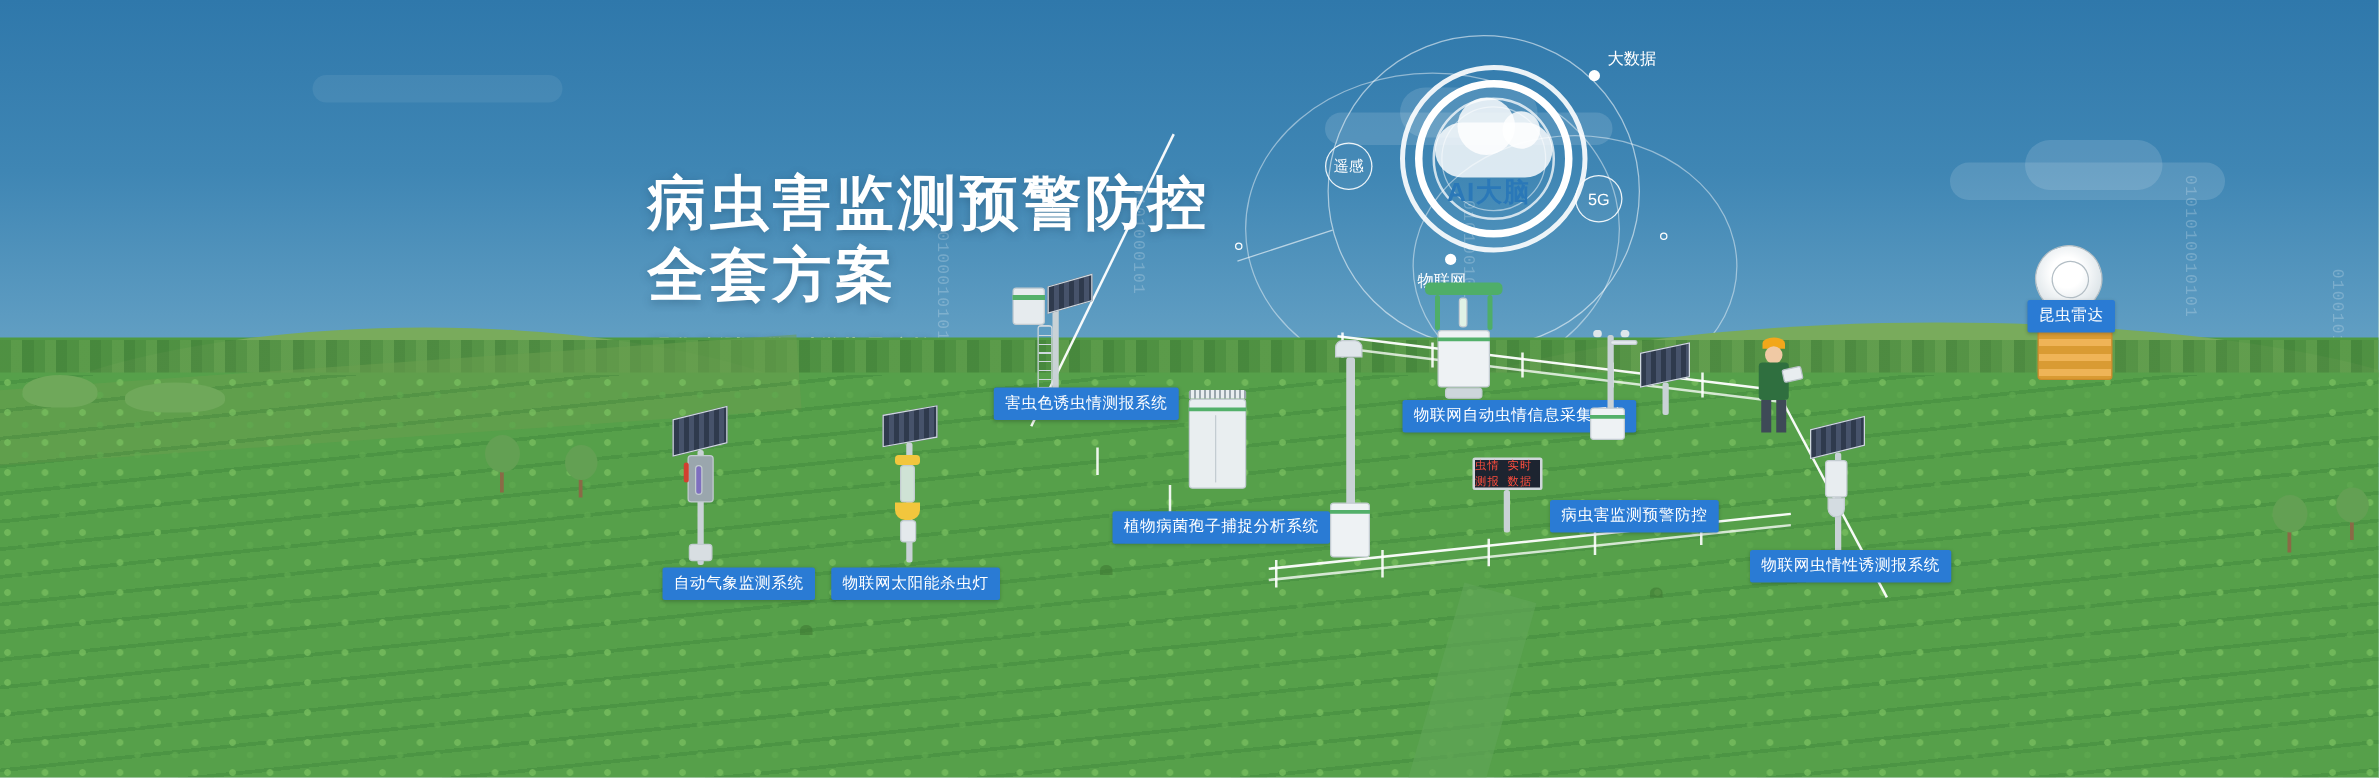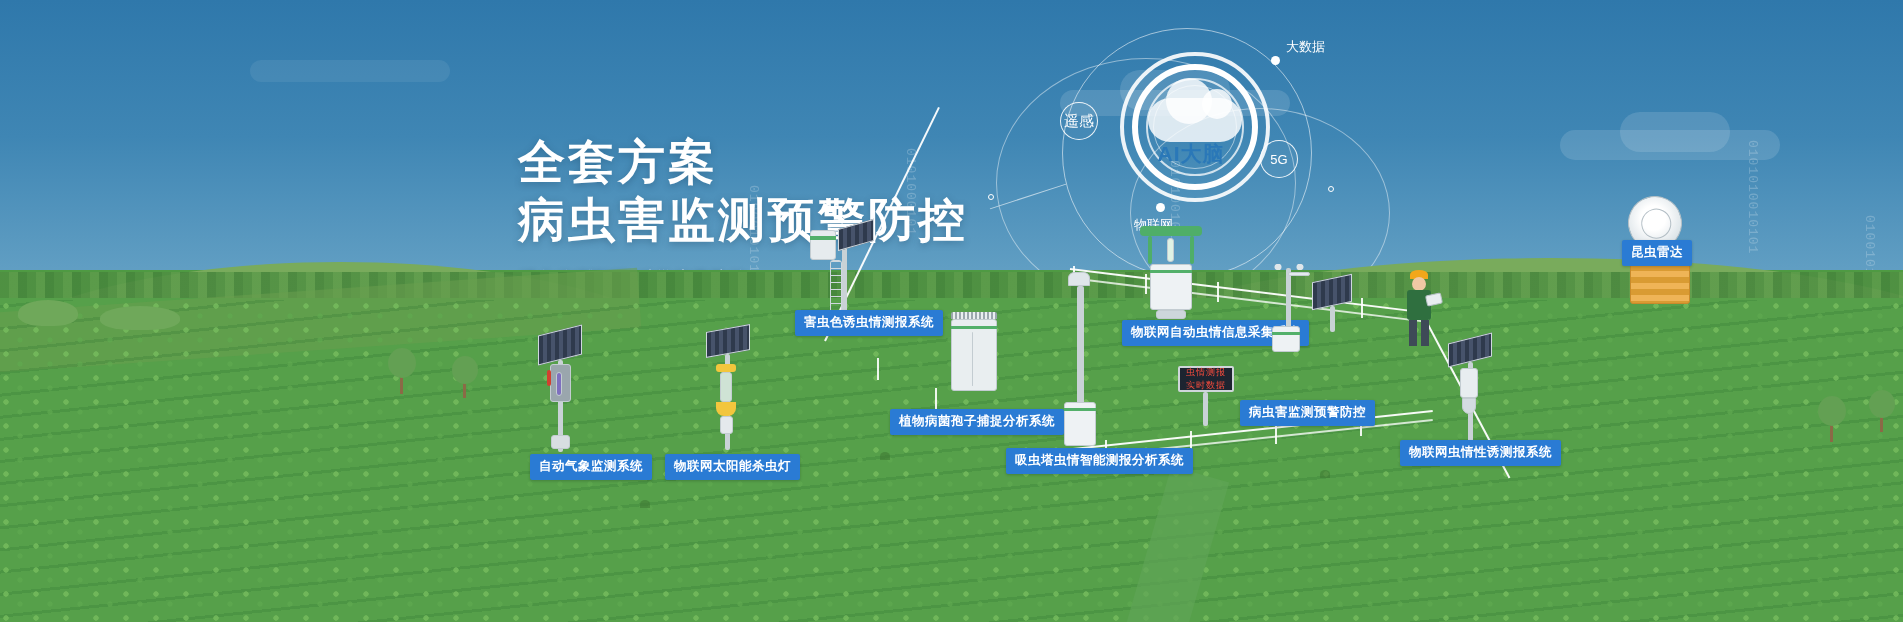--- a/index.html
+++ b/index.html
@@ -94,21 +94,21 @@
   }
 
   .node-badge {
     position: absolute;
     border: 1px solid rgba(255,255,255,0.9);
     border-radius: 50%;
     color: #fff;
     display: flex; align-items: center; justify-content: center;
     background: rgba(255,255,255,0.04);
   }
-  #badge-remote { left: -30px; top: 64px; width: 38px; height: 38px; font-size: 15px; }
+  #badge-remote { left: -30px; top: 76px; width: 38px; height: 38px; font-size: 12px; }
   #badge-5g     { left: 170px; top: 102px; width: 38px; height: 38px; font-size: 13px; }
 
   .node-dot {
     position: absolute; width: 9px; height: 9px; border-radius: 50%;
     background: #fff;
   }
   .node-text {
     position: absolute; color: #ffffff; font-size: 13px; white-space: nowrap;
     font-weight: normal;
   }
@@ -165,21 +165,21 @@
   }
   .fence-line { position: absolute; background: rgba(255,255,255,0.95); height: 2px; }
   .fence-post { position: absolute; background: rgba(255,255,255,0.9); width: 2px; }
 
   
   .dev-label {
     position: absolute;
     background: #2a7bd4;
     color: #ffffff;
     font-size: 12.5px;
-    font-weight: bold;
+    font-weight: normal;
     padding: 4px 9px 5px 9px;
     border-radius: 2px;
     white-space: nowrap;
     letter-spacing: .5px;
     box-shadow: 0 1px 3px rgba(0,0,0,0.2);
   }
   .dev-label.radar { background: #2a7bd4; }
 
   
   .device { position: absolute; }
@@ -242,22 +242,22 @@
   <div class="cloud" style="left:1620px; top:112px; width:110px; height:40px; border-radius:40px;"></div>
   <div class="cloud" style="left:250px; top:60px; width:200px; height:22px; opacity:.55;"></div>
 
   <div class="binary" style="left:746px; top:185px;">01000101011010</div>
   <div class="binary" style="left:903px; top:148px;">0101000101</div>
   <div class="binary" style="left:1167px; top:160px;">010100101</div>
   <div class="binary" style="left:1745px; top:140px;">0101010010101</div>
   <div class="binary" style="left:1862px; top:215px;">010010100101</div>
 
   <div id="title-block">
+    <div class="title-line">病虫害监测预警防控</div>
     <div class="title-line">全套方案</div>
-    <div class="title-line">病虫害监测预警防控</div>
     <div class="subtitle">强化监测预警 科学指导防控</div>
   </div>
 
   <div id="ai-cluster">
 
     <div class="ring-faint orbit-a"></div>
     <div class="ring-faint orbit-b"></div>
     <div class="ring-faint orbit-c"></div>
 
     <div class="ring ring-outer"></div>
@@ -400,33 +400,32 @@
     <div class="cabinet" style="left:32px; top:10px; width:22px; height:4px; background:#e4eaee;"></div>
     <div class="cabinet" style="left:16px; top:64px; width:28px; height:26px; background:#eef2f4;"></div>
     <div class="green-strip" style="left:16px; top:70px; width:28px; height:3px;"></div>
   </div>
   <div class="device" style="left:1312px; top:278px; width:50px; height:50px;">
     <div class="solar" style="left:0px; top:0px; width:40px; height:28px; transform:skewY(-12deg);"></div>
     <div class="pole" style="left:18px; top:28px; height:26px;"></div>
   </div>
   <div class="dev-label" style="left:1240px; top:400px;">病虫害监测预警防控</div>
 
-  <div class="led-board" style="left:1178px; top:366px; width:56px; height:26px; flex-direction:column;">
+  <div class="led-board" style="left:1178px; top:366px; width:56px; height:26px; flex-direction:row;">
     <span class="led-text">虫情测报</span>
     <span class="led-text">实时数据</span>
   </div>
   <div class="pole" style="left:1203px; top:392px; height:34px;"></div>
 
   <div class="device" style="left:1058px; top:272px; width:50px; height:180px;">
     <div class="cabinet" style="left:10px; top:0px; width:22px; height:14px; background:#dfe6ea; border-radius:6px 6px 0 0;"></div>
     <div class="pole" style="left:19px; top:14px; height:118px; width:7px;"></div>
     <div class="cabinet" style="left:6px; top:130px; width:32px; height:44px; background:#eef2f4;"></div>
     <div class="green-strip" style="left:6px; top:136px; width:32px; height:3px;"></div>
   </div>
-  <div class="dev-label" style="left:1006px; top:448px;">吸虫塔虫情智能测报分析系统</div>
 
   <div class="device" style="left:1442px; top:338px; width:70px; height:110px;">
     <div class="solar" style="left:6px; top:0px; width:44px; height:24px; transform:skewY(-14deg);"></div>
     <div class="pole" style="left:26px; top:24px; height:86px;"></div>
     <div class="cabinet" style="left:18px; top:30px; width:18px; height:30px; background:#e8edf0;"></div>
     <div class="cabinet" style="left:20px; top:60px; width:14px; height:16px; background:#d4dce1; border-radius:0 0 7px 7px;"></div>
   </div>
   <div class="dev-label" style="left:1400px; top:440px;">物联网虫情性诱测报系统</div>
 
   <div class="device" style="left:1392px; top:270px; width:60px; height:80px;">

